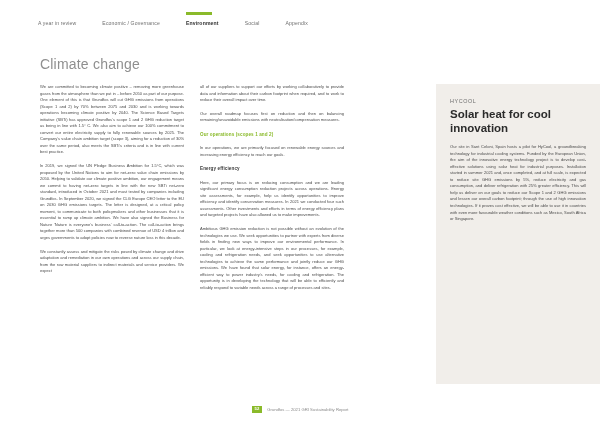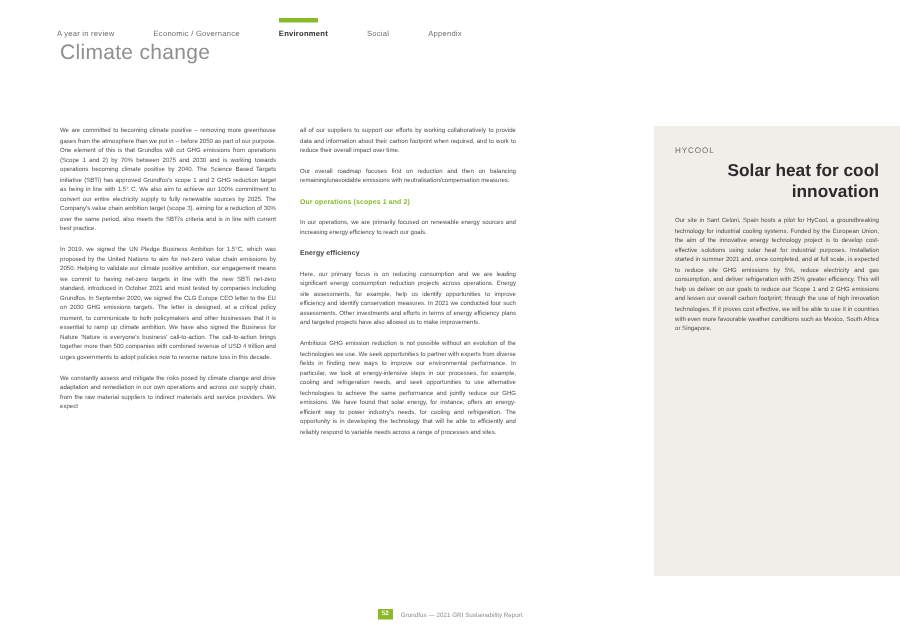--- a/index.html
+++ b/index.html
@@ -48,21 +48,21 @@
     top: -8px;
     left: 0;
     width: 26px;
     height: 3px;
     background: #8aba2a;
   }
 
   
   .page-title {
     position: absolute;
-    top: 26px;
+    top: 56px;
     left: 40px;
     font-size: 14px;
     color: #8f8f8f;
     font-weight: normal;
     letter-spacing: 0.2px;
   }
 
   
   .body-wrap {
     position: absolute;
@@ -108,21 +108,20 @@
     letter-spacing: 0.6px;
     color: #6d6d6d;
     margin-bottom: 3px;
   }
   .card-title {
     font-size: 11.5px;
     line-height: 1.22;
     font-weight: bold;
     color: #2b2b2b;
     margin: 0 0 9px 0;
-    text-align: right;
   }
   .card-body {
     font-size: 4.05px;
     line-height: 1.62;
     text-align: justify;
     color: #4a4a4a;
   }
   .card-body p { margin: 0 0 6px 0; }
 
   

